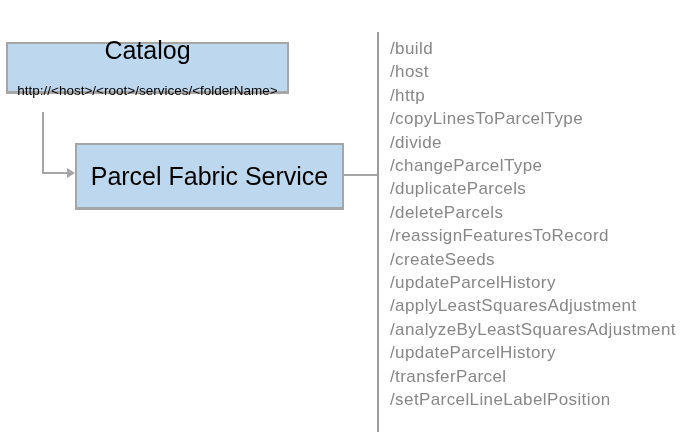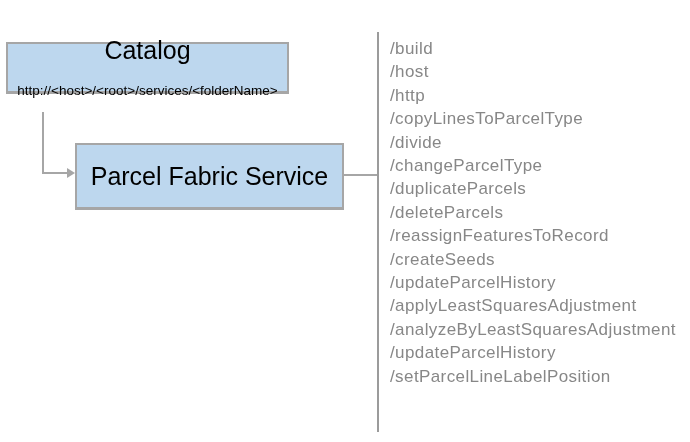--- a/index.html
+++ b/index.html
@@ -110,16 +110,17 @@
       <li>/divide</li>
       <li>/changeParcelType</li>
       <li>/duplicateParcels</li>
       <li>/deleteParcels</li>
       <li>/reassignFeaturesToRecord</li>
       <li>/createSeeds</li>
       <li>/updateParcelHistory</li>
       <li>/applyLeastSquaresAdjustment</li>
       <li>/analyzeByLeastSquaresAdjustment</li>
       <li>/updateParcelHistory</li>
+      <li>/transferParcel</li>
       <li>/setParcelLineLabelPosition</li>
     </ul>
 
 </div>
 
 </body></html>

